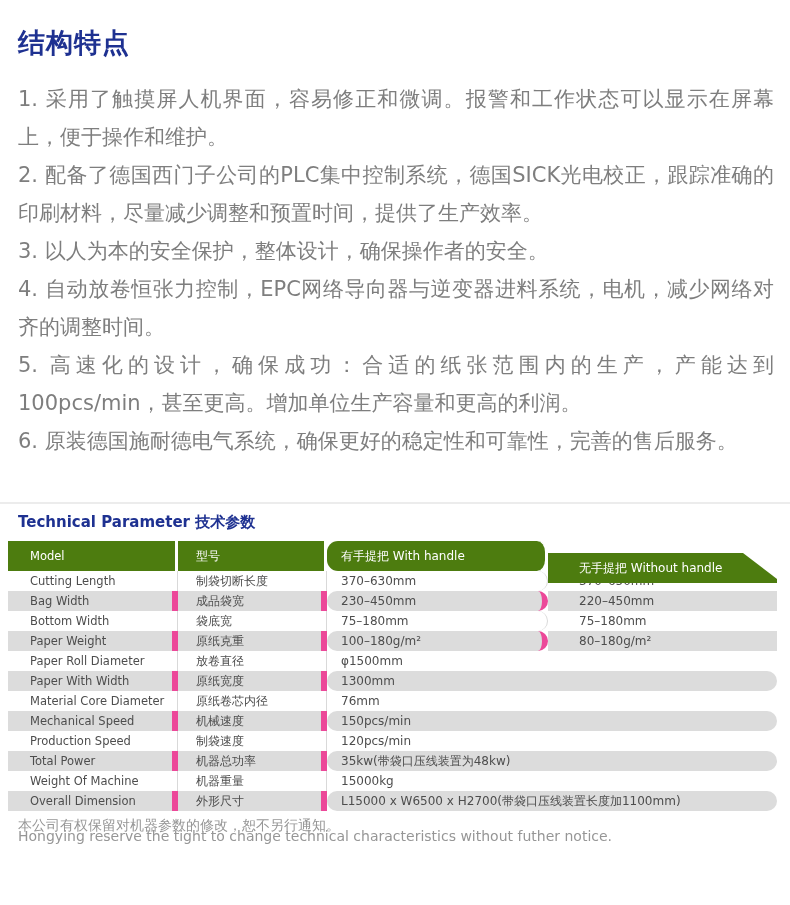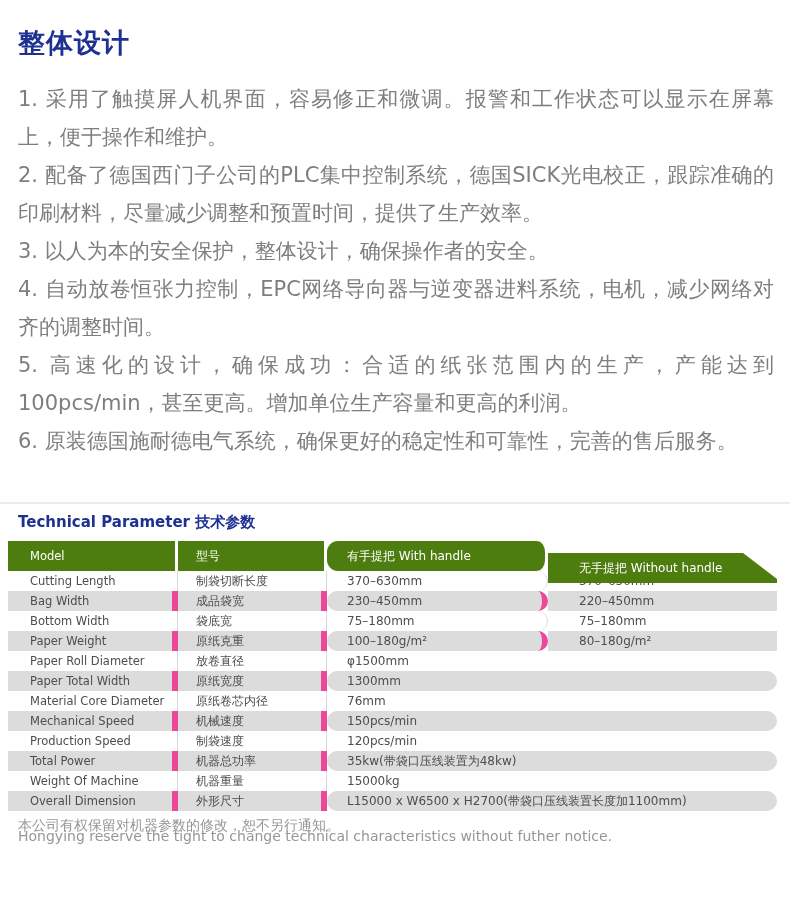--- a/index.html
+++ b/index.html
@@ -61,41 +61,41 @@
   }
 
   .t-row { display: flex; height: 20px; align-items: stretch; color: #4d4d4d; }
   .t-row .cell { display: flex; align-items: center; background: #ffffff; }
   .t-row.plain .cell { border-right: 1px solid #d9d9d9; text-align: right; }
   .t-row.alt .cell { background: #dcdcdc; border-right: 6px solid #ec4899; }
   .t-row .cell:last-child { border-right: none !important; }
 
   .c1 { width: 170px; padding-left: 22px; }
   .c2 { width: 149px; padding-left: 18px; }
-  .c3 { width: 221px; padding-left: 20px; border-radius: 11px; }
+  .c3 { width: 221px; padding-left: 14px; border-radius: 11px; }
   .c4 { width: 229px; padding-left: 31px; }
   .c3.span { width: 450px; }
 
   .c1 { font-size: 11.5px; }
 
   
   .notes { margin: 9px 0 0 18px; }
   .notes p {
     font-size: 14px;
     color: #969696;
     line-height: 11px;
   }
 </style>
 </head>
 <body>
 
 <div class="page">
 
   <div class="features-wrap">
-    <h1 class="page-title">整体设计</h1>
+    <h1 class="page-title">结构特点</h1>
     <div class="features">
       <p>1. 采用了触摸屏人机界面，容易修正和微调。报警和工作状态可以显示在屏幕上，便于操作和维护。</p>
       <p>2. 配备了德国西门子公司的PLC集中控制系统，德国SICK光电校正，跟踪准确的印刷材料，尽量减少调整和预置时间，提供了生产效率。</p>
       <p>3. 以人为本的安全保护，整体设计，确保操作者的安全。</p>
       <p>4. 自动放卷恒张力控制，EPC网络导向器与逆变器进料系统，电机，减少网络对齐的调整时间。</p>
       <p>5. 高速化的设计，确保成功：合适的纸张范围内的生产，产能达到100pcs/min，甚至更高。增加单位生产容量和更高的利润。</p>
       <p>6. 原装德国施耐德电气系统，确保更好的稳定性和可靠性，完善的售后服务。</p>
     </div>
   </div>
 
@@ -140,21 +140,21 @@
       <div class="cell c4">80–180g/m²</div>
     </div>
 
     <div class="t-row plain">
       <div class="cell c1">Paper Roll Diameter</div>
       <div class="cell c2">放卷直径</div>
       <div class="cell c3 span">φ1500mm</div>
     </div>
 
     <div class="t-row alt">
-      <div class="cell c1">Paper Total Width</div>
+      <div class="cell c1">Paper With Width</div>
       <div class="cell c2">原纸宽度</div>
       <div class="cell c3 span">1300mm</div>
     </div>
 
     <div class="t-row plain">
       <div class="cell c1">Material Core Diameter</div>
       <div class="cell c2">原纸卷芯内径</div>
       <div class="cell c3 span">76mm</div>
     </div>
 

